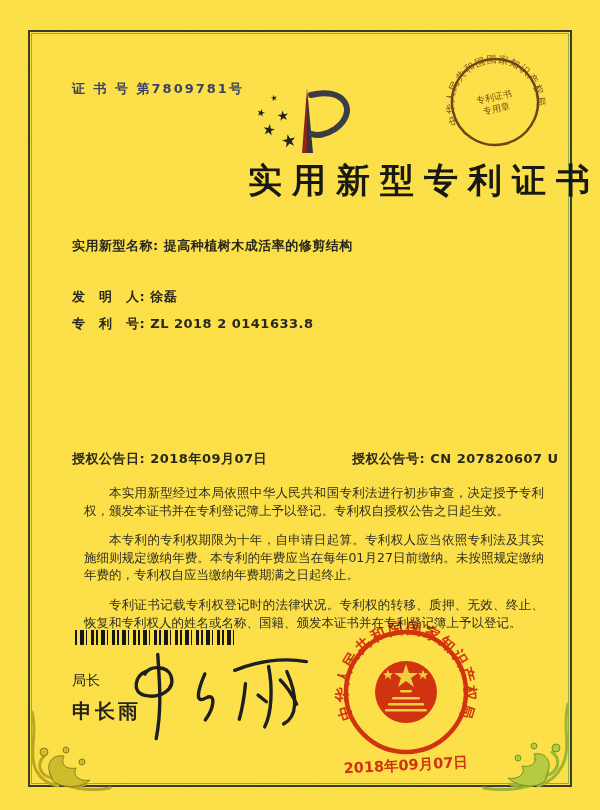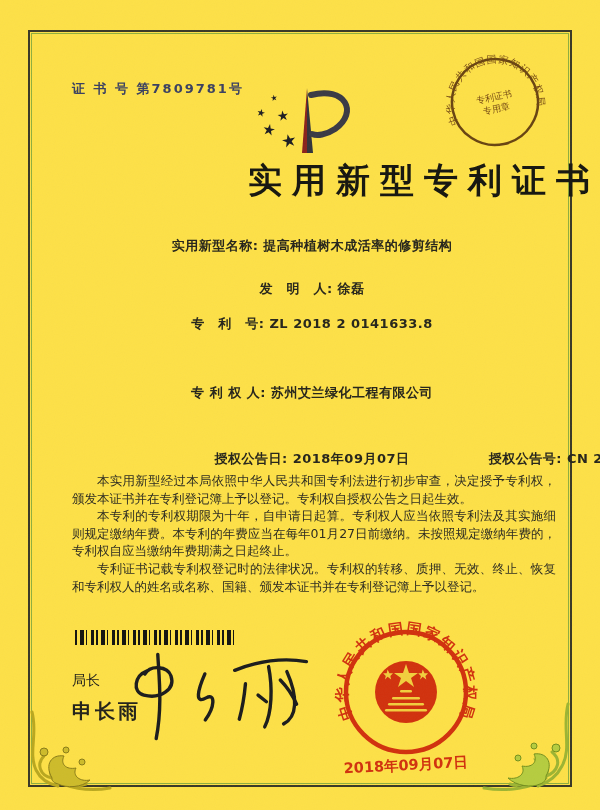--- a/index.html
+++ b/index.html
@@ -12,25 +12,25 @@
   .abs{position:absolute;}
   
   .frame-outer{position:absolute;left:28px;top:30px;right:28px;bottom:23px;border:2px solid #3a3826;}
   .frame-inner{position:absolute;left:1px;top:1px;right:1px;bottom:1px;border:1px solid #8fae3e;}
   
   .cert-no{left:72px;top:80px;font-size:13px;font-weight:700;letter-spacing:2px;color:#3a4060;}
   
   .title{left:0;right:0;top:158px;text-align:right;font-family:"DejaVu Serif","Liberation Serif",serif;
     font-size:34px;font-weight:700;letter-spacing:10px;text-indent:10px;color:#16160f;}
   
-  .row{position:absolute;left:72px;width:480px;font-size:13px;font-weight:700;color:#26251b;letter-spacing:.5px;white-space:nowrap;text-align:center;}
+  .row{position:absolute;left:72px;width:480px;font-size:13px;font-weight:700;color:#26251b;letter-spacing:.5px;white-space:nowrap;}
   .flabel{margin-right:5px;}
   
   .body-text{left:72px;right:44px;top:472px;font-size:12.5px;line-height:17.6px;color:#2c2b20;text-align:justify;}
-  .body-text p{margin:0;text-indent:2em;font-weight:500;}
+  .body-text p{margin:12px;text-indent:2em;font-weight:500;}
   
   .barcode{left:75px;top:630px;width:160px;height:15px;
     background:repeating-linear-gradient(90deg,#15150f 0 2px,rgba(0,0,0,0) 2px 5px,#15150f 5px 9px,rgba(0,0,0,0) 9px 11px,#15150f 11px 12px,rgba(0,0,0,0) 12px 16px,#15150f 16px 19px,rgba(0,0,0,0) 19px 21px);}
   
   .director-title{left:72px;top:672px;font-size:14px;font-weight:400;color:#23221a;}
   .director-name{left:72px;top:698px;font-size:20px;font-weight:700;color:#23221a;letter-spacing:3px;}
   .signature{left:118px;top:645px;width:210px;height:100px;transform:rotate(-3deg);}
   .red-seal{left:330px;top:612px;width:152px;height:168px;mix-blend-mode:multiply;}
   .emboss-stamp{left:441px;top:48px;width:108px;height:108px;mix-blend-mode:multiply;}
   .logo{left:243px;top:86px;width:132px;height:70px;}
@@ -61,28 +61,25 @@
     <use href="#star" transform="translate(40,30) scale(5.5) rotate(-8)" fill="#1d1d22"></use>
     <use href="#star" transform="translate(18,27) scale(4) rotate(14)" fill="#1d1d22"></use>
     <use href="#star" transform="translate(31,12) scale(3.2) rotate(-10)" fill="#1d1d22"></use>
   </svg>
 
   <div class="abs title">实用新型专利证书</div>
 
   <div class="row" style="top:237px">
     <span class="flabel">实用新型名称:</span><span class="fvalue">提高种植树木成活率的修剪结构</span>
   </div>
-  <div class="row" style="top:280px">
+  <div class="row" style="top:288px">
     <span class="flabel">发　明　人:</span><span class="fvalue">徐磊</span>
   </div>
   <div class="row" style="top:315px">
     <span class="flabel">专　利　号:</span><span class="fvalue">ZL 2018 2 0141633.8</span>
-  </div>
-  <div class="row" style="top:384px">
-    <span class="flabel">专 利 权 人:</span><span class="fvalue">苏州艾兰绿化工程有限公司</span>
   </div>
   <div class="row" style="top:450px">
     <span class="flabel">授权公告日:</span><span class="fvalue">2018年09月07日</span>
   </div>
   <div class="row" style="top:450px;left:352px">
     <span class="flabel">授权公告号:</span><span class="fvalue">CN 207820607 U</span>
   </div>
 
   <div class="abs body-text">
     <p>本实用新型经过本局依照中华人民共和国专利法进行初步审查，决定授予专利权，颁发本证书并在专利登记簿上予以登记。专利权自授权公告之日起生效。</p>

